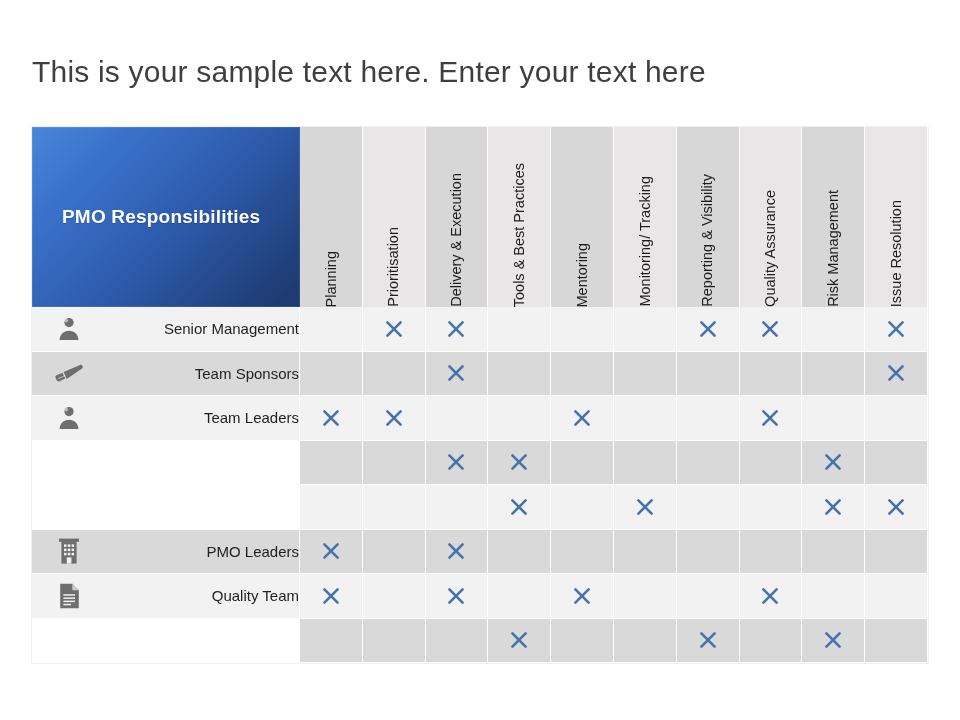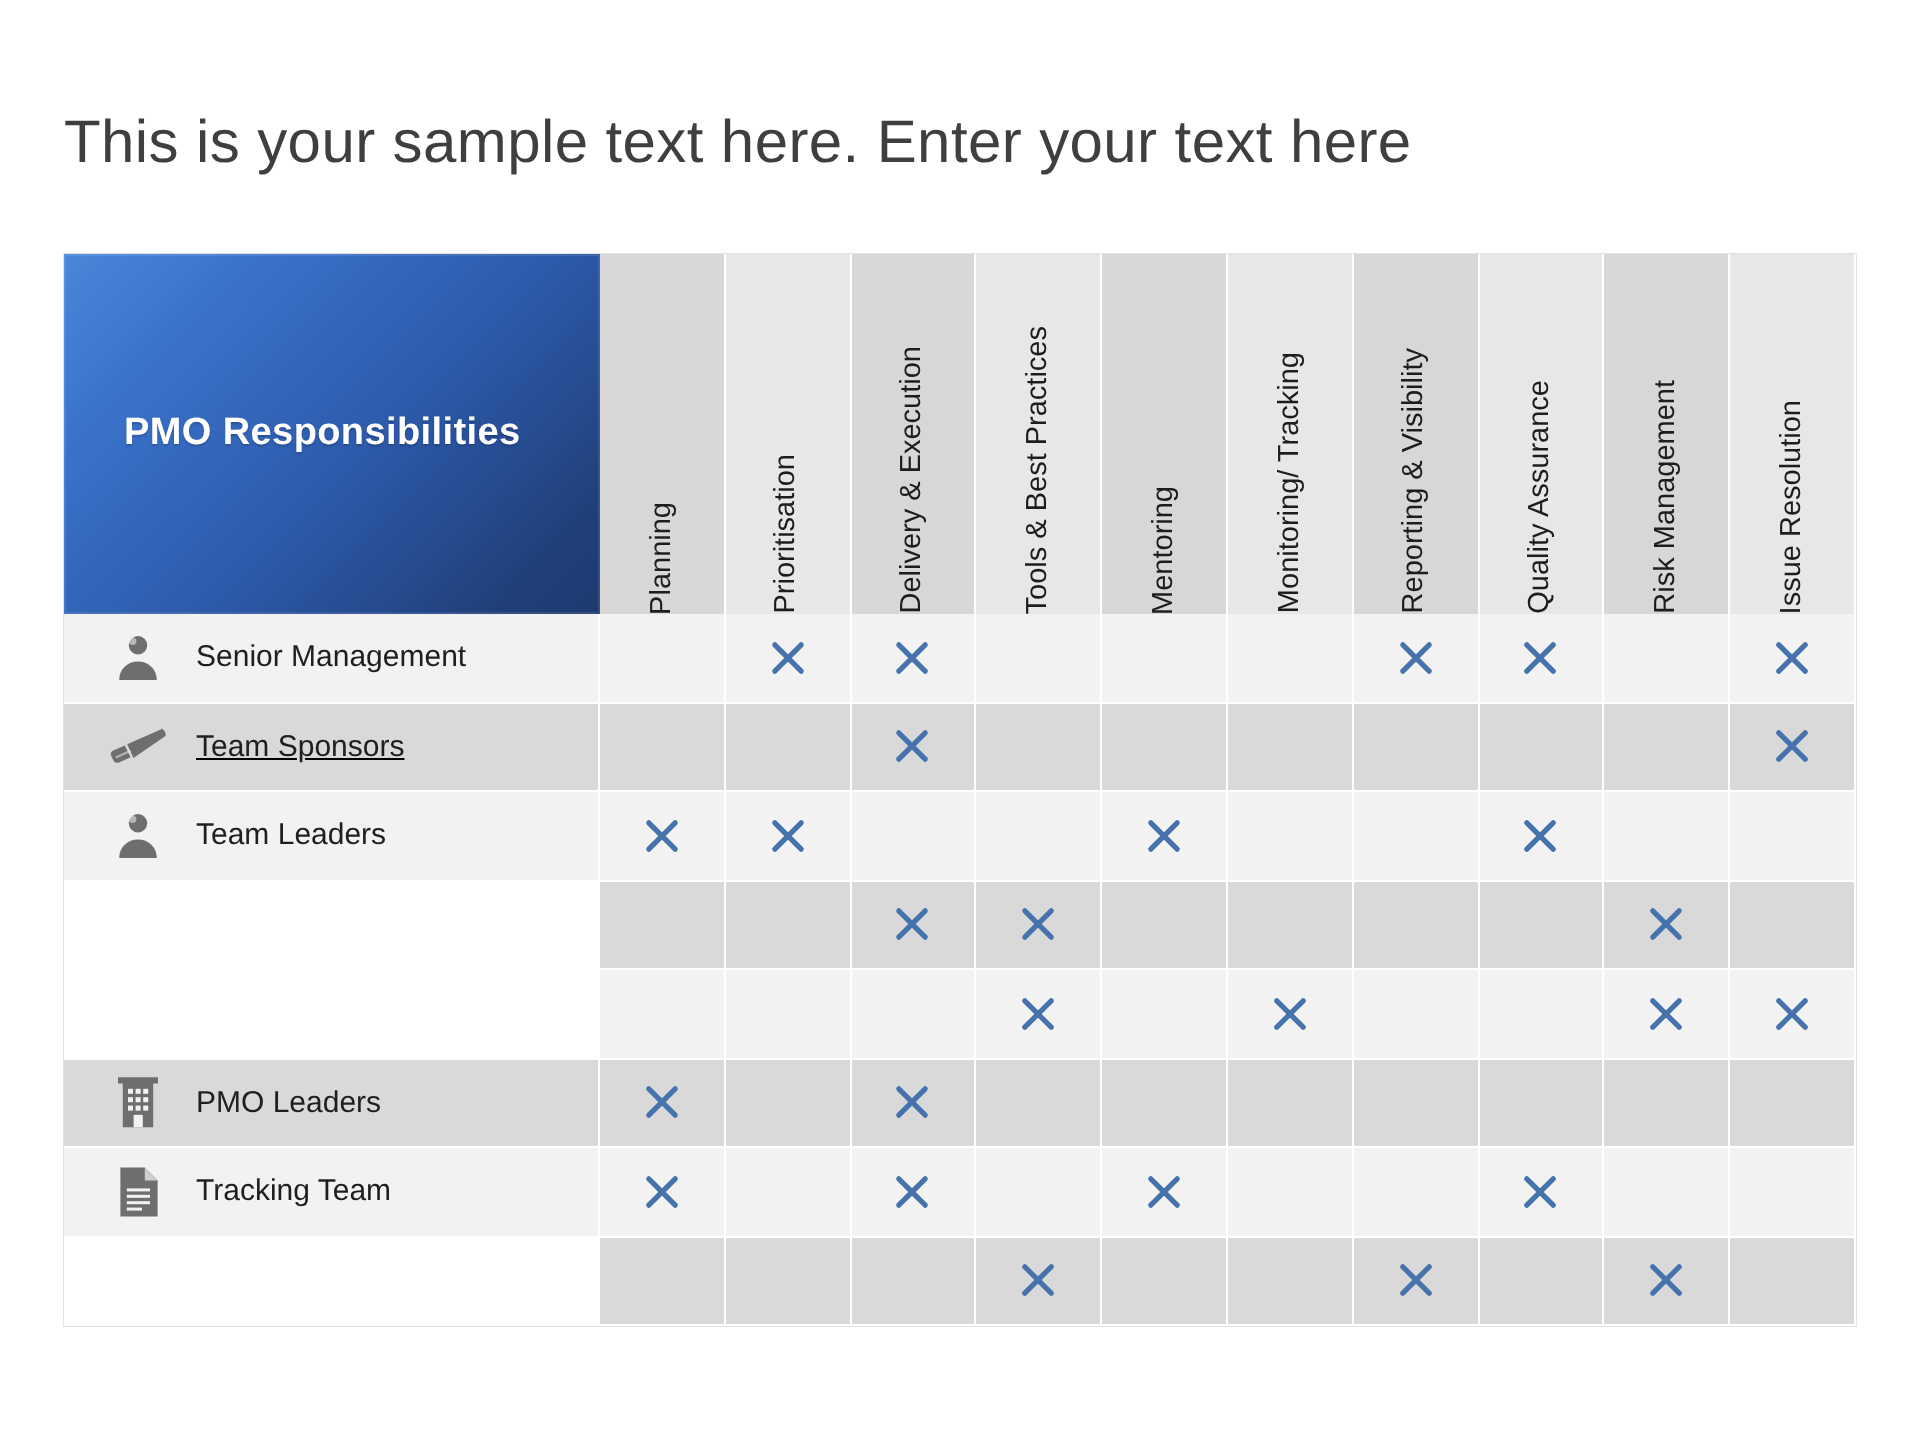--- a/index.html
+++ b/index.html
@@ -53,21 +53,21 @@
   .colhead-label{
     writing-mode:vertical-rl;transform:rotate(180deg);
     font-size:14.5px;color:#1d1d1d;white-space:nowrap;
     padding-bottom:8px;line-height:1;
   }
 
   
   .rowlabel{
     grid-column:1;display:flex;align-items:center;
     box-sizing:border-box;padding-left:22px;
-    border-bottom:1px solid #ffffff;border-right:1px solid #ffffff;
+    border-bottom:1px solid #ffffff;border-right:1px solid #ffffff;justify-content:space-between;
   }
   .rowlabel.r-odd{background:#f2f2f2;}
   .rowlabel.r-even{background:#d9d9d9;}
   .rowlabel .ic{
     width:30px;height:28px;flex:0 0 30px;margin-right:14px;
     display:flex;align-items:center;justify-content:center;
   }
   .rowlabel .ic svg{display:block;fill:#6e6e6e;}
   .rowlabel .txt{font-size:15px;color:#1f1f1f;white-space:nowrap;}
 
@@ -174,21 +174,21 @@
       </div>
       <div class="cell r-odd" style="grid-area: 2 / 10;"></div>
       <div class="cell r-odd" style="grid-area: 2 / 11;">
         <span>
           <svg class="xmark" viewBox="0 0 20 20" aria-hidden="true">
             <line x1="3.4" y1="3.4" x2="16.6" y2="16.6"></line>
             <line x1="16.6" y1="3.4" x2="3.4" y2="16.6"></line>
           </svg>
         </span>
       </div>
-      <div class="rowlabel r-even" style="grid-row: 3; text-decoration: underline;">
+      <div class="rowlabel r-even" style="grid-row: 3;">
         <span class="ic">
           <svg width="28" height="22" viewBox="0 0 28 22">
             <path d="M26.2 2.4 8.6 10.1l3.1 6.9L27.4 6.2c1-.7 .3-2.5-1.2-3.8z"></path>
             <path d="M7.4 10.7 1.6 13.3c-1.1.5-1.5 1.6-1 2.6l1.1 2.4c.5 1 1.7 1.4 2.8.9l5.8-2.6z"></path>
             <path d="M2.6 16.2l7.4-3.3.5 1.1-7.4 3.3z" fill="#f2f2f2" opacity=".5"></path>
           </svg>
         </span>
         <span class="txt">Team Sponsors</span>
       </div>
       <div class="cell r-even" style="grid-area: 3 / 2;"></div>
@@ -383,21 +383,21 @@
             <path d="M1.2 .8h12.2l6.4 6.4v18H1.2z"></path>
             <path d="M13.4 .8l6.4 6.4h-6.4z" fill="#cfcfcf"></path>
             <g fill="#f2f2f2">
               <rect x="4.4" y="11.2" width="11.6" height="1.5"></rect>
               <rect x="4.4" y="14.4" width="11.6" height="1.5"></rect>
               <rect x="4.4" y="17.6" width="11.6" height="1.5"></rect>
               <rect x="4.4" y="20.8" width="7.6" height="1.5"></rect>
             </g>
           </svg>
         </span>
-        <span class="txt">Tracking Team</span>
+        <span class="txt">Quality Team</span>
       </div>
       <div class="cell r-odd" style="grid-area: 8 / 2;">
         <span>
           <svg class="xmark" viewBox="0 0 20 20" aria-hidden="true">
             <line x1="3.4" y1="3.4" x2="16.6" y2="16.6"></line>
             <line x1="16.6" y1="3.4" x2="3.4" y2="16.6"></line>
           </svg>
         </span>
       </div>
       <div class="cell r-odd" style="grid-area: 8 / 3;"></div>

